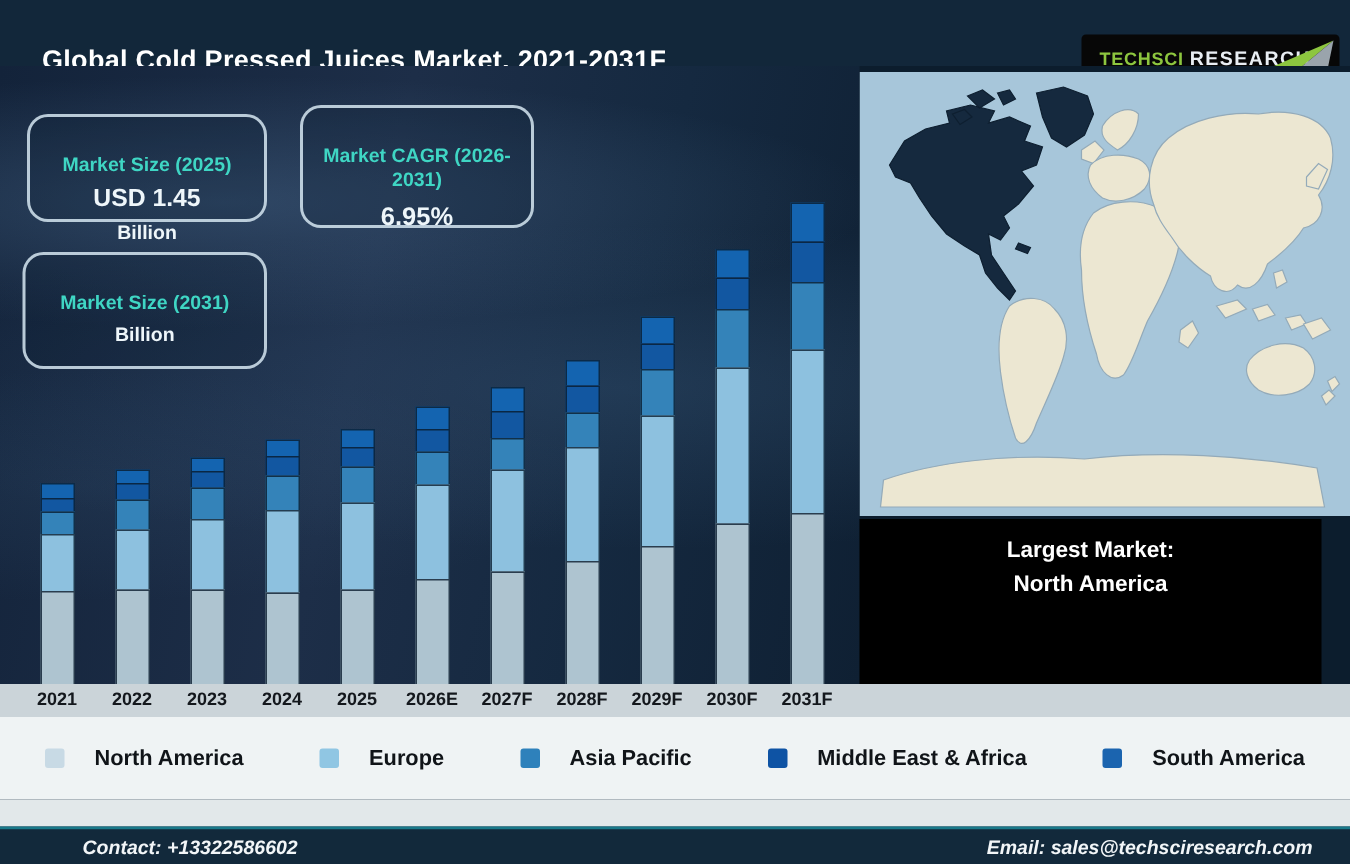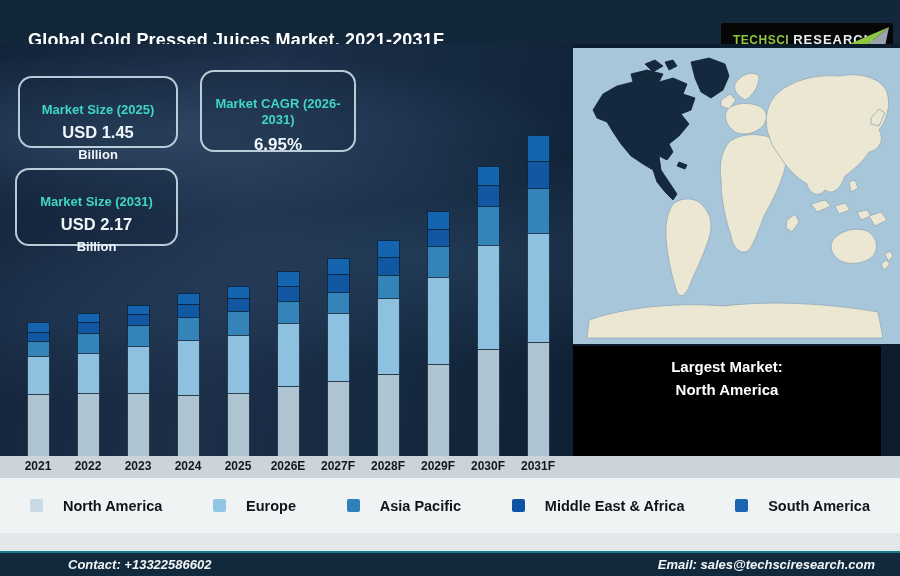--- a/index.html
+++ b/index.html
@@ -54,21 +54,21 @@
           display:flex;align-items:center;justify-content:space-between;
           padding:0 30px;box-sizing:border-box;}
   .legend-item{display:flex;align-items:center;gap:20px;}
   .swatch{width:13px;height:13px;border-radius:2px;}
   .legend-label{font-size:14.5px;font-weight:700;color:#101418;}
   .gray-band{position:absolute;left:0;top:533px;width:900px;height:18px;background:#e2e8ea;}
   .teal-line{position:absolute;left:0;top:551px;width:900px;height:2px;background:#19798a;}
   .footer{position:absolute;left:0;top:553px;width:900px;height:23px;background:#12293b;
           display:flex;align-items:center;justify-content:space-between;
           padding:0 25px 0 55px;box-sizing:border-box;}
-  .footer span{color:#f2f6f8;font-size:13px;font-weight:700;font-style:italic;margin-left:13px;}
+  .footer span{color:#f2f6f8;font-size:13px;font-weight:700;font-style:italic;}
 </style>
 </head>
 <body>
 
 <div class="stage">
 
   <div class="header">
     <h1 class="title">Global Cold Pressed Juices Market, 2021-2031F</h1>
     <div class="logo">
       <div class="logo-text">
@@ -87,21 +87,20 @@
       <div class="ib-title">Market Size (2025)</div>
       <div class="ib-value">USD 1.45</div>
       <div class="ib-unit">Billion</div>
     </div>
     <div class="info-box" id="box2">
       <div class="ib-title">Market CAGR (2026-2031)</div>
       <div class="ib-value">6.95%</div>
     </div>
     <div class="info-box" id="box3">
       <div class="ib-title">Market Size (2031)</div>
-      <div class="ib-value">USD 2.17</div>
       <div class="ib-unit">Billion</div>
     </div>
     <div class="bars" id="bars">
         <div class="bar" style="left: 26.5px;">
           <div class="seg" style="height: 62px; background: rgb(174, 196, 208);"></div>
           <div class="seg" style="height: 38px; background: rgb(141, 193, 223);"></div>
           <div class="seg" style="height: 15px; background: rgb(52, 131, 185);"></div>
           <div class="seg" style="height: 9px; background: rgb(18, 87, 161);"></div>
           <div class="seg" style="height: 10px; background: rgb(20, 100, 176);"></div>
         </div>

